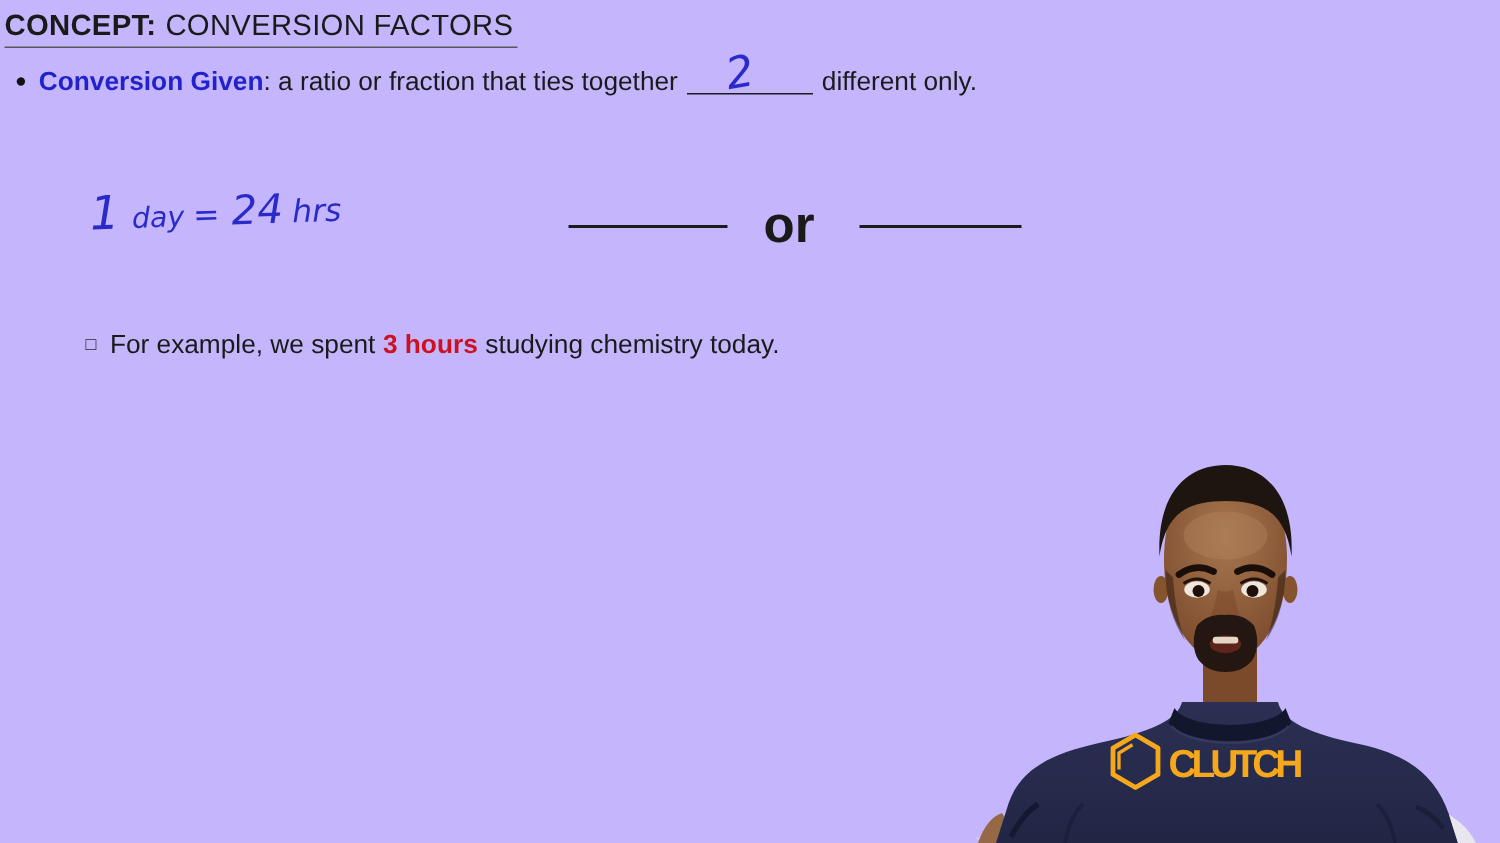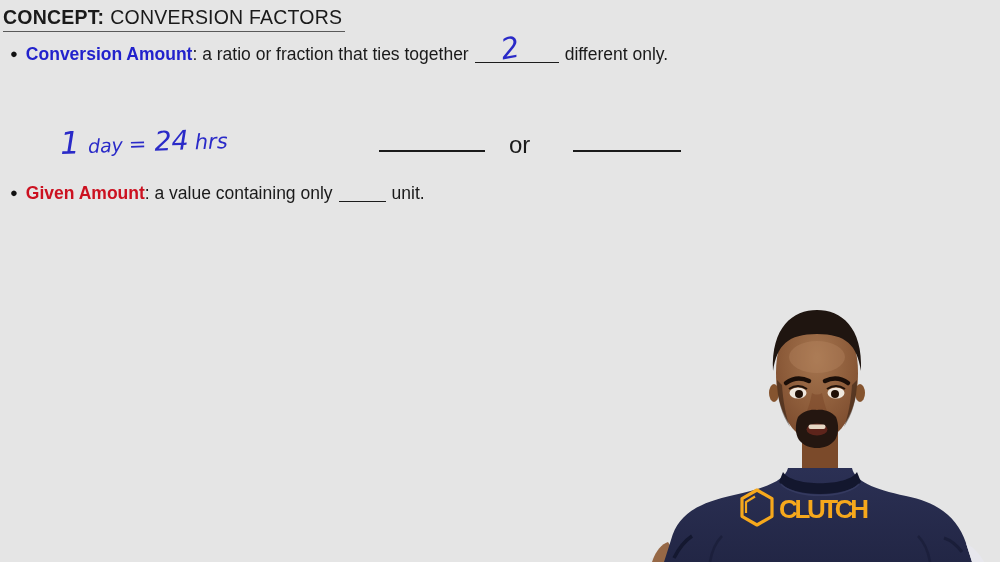--- a/index.html
+++ b/index.html
@@ -1,19 +1,19 @@
 <!DOCTYPE html>
 <html><head>
 <meta charset="utf-8">
 <style>
   * { margin:0; padding:0; box-sizing:border-box; }
   html,body { width:1000px; height:562px; background:#ffffff; }
   .page {
     position:relative; width:1000px; height:562px; overflow:hidden;
-    background:#e5e5e5; color:#1a1a1a;
+    background:#c4b5fd; color:#1a1a1a;
     font-family:"Liberation Sans", sans-serif;
   }
   .abs { position:absolute; white-space:nowrap; }
 
   
   .title { left:3px; top:6px; font-size:19.5px; letter-spacing:0.2px;
            border-bottom:1.5px solid #595959; padding:0 3px 2px 0; }
   .title .bold { font-weight:bold; margin-right:6px; }
 
   
@@ -44,51 +44,51 @@
   .hw .n1 { font-size:31px; }
   .hw .w1 { font-size:19px; margin-left:8px; }
   .hw .eq { font-size:21px; margin-left:6px; }
   .hw .n2 { font-size:27px; margin-left:8px; }
   .hw .w2 { font-size:21px; margin-left:6px; }
 
   
   .fblank { position:absolute; height:15px; border-bottom:2px solid #1b1b1b; }
   .fb1 { left:379px; top:137px; width:106px; }
   .fb2 { left:573px; top:137px; width:108px; }
-  .or  { left:509px; top:131px; font-size:24px; color:#1a1a1a; }
+  .or  { left:509px; top:131px; font-size:34px; color:#1a1a1a;font-weight:bold; }
 
   
   .person { position:absolute; left:640px; top:300px; width:360px; height:262px; }
 </style>
 </head>
 <body>
 
 <div class="page">
 
   <div class="abs title">
     <span class="bold">CONCEPT:</span><span>CONVERSION FACTORS</span>
   </div>
 
   <div class="abs line l1">
-    <span class="dot">●</span><span class="term-blue">Conversion Amount</span><span>: a ratio or fraction that ties together</span><span class="blank blank1"><span class="hand2">2</span></span><span>different only.</span>
+    <span class="dot">●</span><span class="term-blue">Conversion Given</span><span>: a ratio or fraction that ties together</span><span class="blank blank1"><span class="hand2">2</span></span><span>different only.</span>
   </div>
 
 
   <div class="abs hw">
     <span class="n1">1</span><span class="w1">day</span><span class="eq">=</span><span class="n2">24</span><span class="w2">hrs</span>
   </div>
 
   <div class="fblank fb1"></div>
   <div class="abs or">or</div>
   <div class="fblank fb2"></div>
 
-  <div class="abs line l2">
-    <span class="dot">●</span><span class="term-red">Given Amount</span><span>: a value containing only</span><span class="blank blank2"></span><span>unit.</span>
+
+  <div class="abs line sub2">
+    <span class="sq">□</span><span>For example, we spent</span><span class="hl-red">3 hours</span><span>studying chemistry today.</span>
   </div>
-
 
   <svg class="person" viewBox="0 0 360 262" xmlns="http://www.w3.org/2000/svg">
     <defs>
       <radialGradient id="faceG" cx="50%" cy="32%" r="75%">
         <stop offset="0%" stop-color="#a5754f"></stop>
         <stop offset="55%" stop-color="#8d5c3a"></stop>
         <stop offset="100%" stop-color="#76462a"></stop>
       </radialGradient>
       <linearGradient id="shirtG" x1="0" y1="0" x2="0" y2="1">
         <stop offset="0%" stop-color="#2b3054"></stop>

